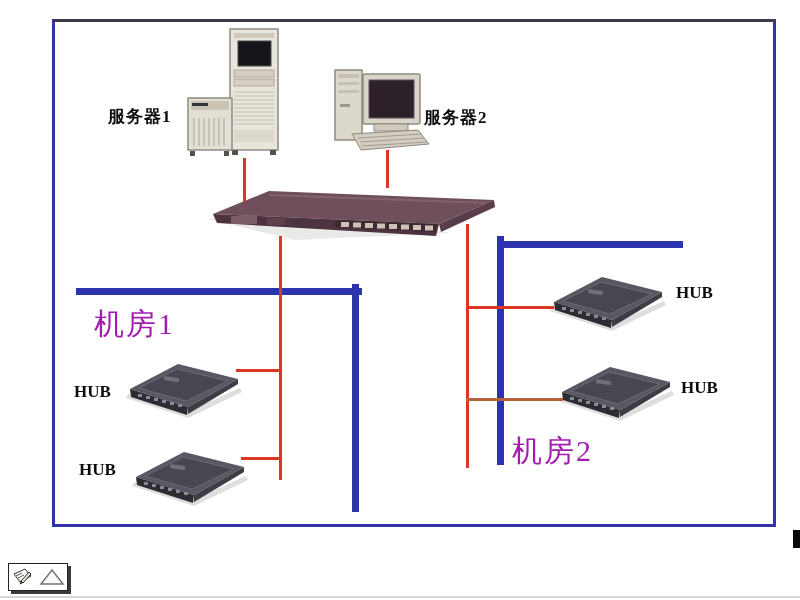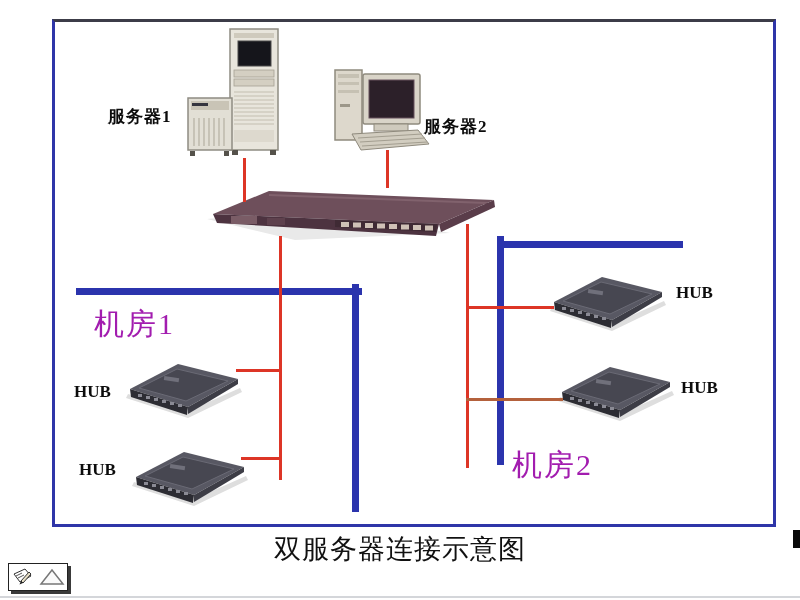--- a/index.html
+++ b/index.html
@@ -36,30 +36,30 @@
   #server2-device{left:332px; top:64px; width:100px; height:92px;}
   #switch-device{left:205px; top:183px; width:295px; height:58px;}
   #hub-l1{left:124px; top:358px;}
   #hub-l2{left:130px; top:446px;}
   #hub-r1{left:548px; top:271px;}
   #hub-r2{left:556px; top:361px;}
   .hub-svg{width:120px; height:62px;}
   
   .dev-label{font-weight:bold; font-size:17px; white-space:nowrap; z-index:4; letter-spacing:1px;}
   #server1-label{left:108px; top:105px;}
-  #server2-label{left:424px; top:115px;}
+  #server2-label{left:424px; top:106px;}
   #switch-label{left:304px; top:239px; font-size:19px;}
   .hub-label{font-weight:bold; font-size:17px; z-index:4;text-align:right;}
   #hub-l1-label{left:74px; top:382px;}
   #hub-l2-label{left:79px; top:460px;}
   #hub-r1-label{left:676px; top:283px;}
   #hub-r2-label{left:681px; top:378px;}
   .room-label{font-size:30px; font-weight:normal; color:#a21caf; white-space:nowrap; z-index:4; letter-spacing:2px;}
   #room1-label{left:94px; top:304px;}
-  #room2-label{left:512px; top:445px;}
+  #room2-label{left:512px; top:431px;}
   #diagram-title{
     left:0; top:531px; width:800px; text-align:center;
     font-size:27px; letter-spacing:1px; color:#111; z-index:4;
   }
   
   #slideshow-toolbar{
     left:8px; top:563px; width:58px; height:26px; background:#fff;
     border:1px solid #222; box-shadow:3px 3px 0 #3a3a3a; z-index:5;
     display:flex; align-items:center; justify-content:space-around;
   }
@@ -196,21 +196,20 @@
   <div class="abs room-label" id="room2-label">机房2</div>
   <svg class="abs device hub-svg" id="hub-r1" viewBox="0 0 120 62">
       <use href="#hubShape"></use>
     </svg>
   <div class="abs hub-label" id="hub-r1-label">HUB</div>
   <svg class="abs device hub-svg" id="hub-r2" viewBox="0 0 120 62">
       <use href="#hubShape"></use>
     </svg>
   <div class="abs hub-label" id="hub-r2-label">HUB</div>
 
-  <div class="abs" id="diagram-title">双服务器连接示意图</div>
 
   <div class="abs" id="slideshow-toolbar">
     <svg width="22" height="20" viewBox="0 0 22 20">
       <polygon points="2,7 13,2 19,9 8,15" fill="#ffffff" stroke="#333" stroke-width="1"></polygon>
       <path d="M4,9 L10,6 M6,11 L12,8" stroke="#555" stroke-width="1" fill="none"></path>
       <path d="M9,14 L17,5 L19,7 L11,16 Z" fill="#e8e0c8" stroke="#333" stroke-width="1"></path>
       <polygon points="9,14 11,16 7.5,17.5" fill="#222"></polygon>
     </svg>
     <svg width="26" height="20" viewBox="0 0 26 20">
       <polygon points="13,3 24,17 2,17" fill="#fafafa" stroke="#777" stroke-width="1.5"></polygon>

